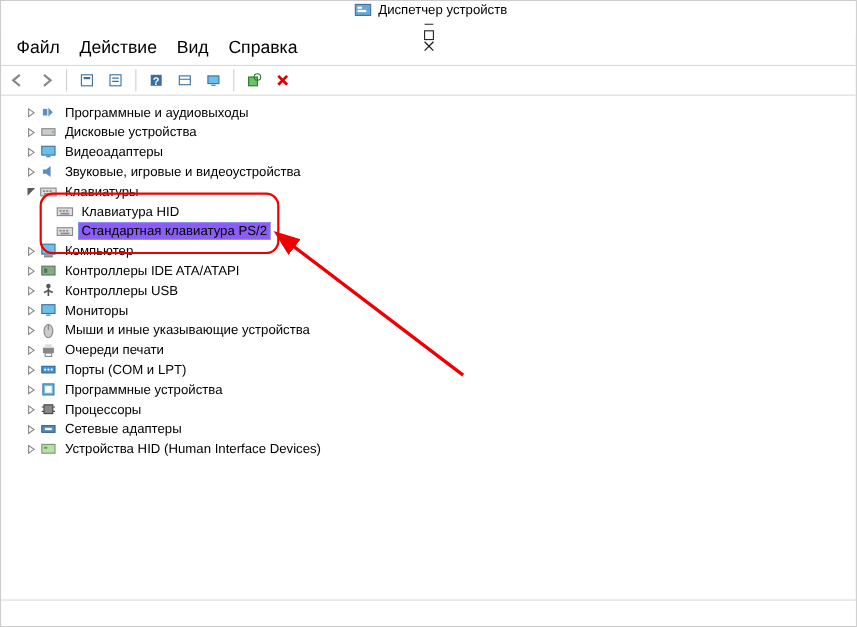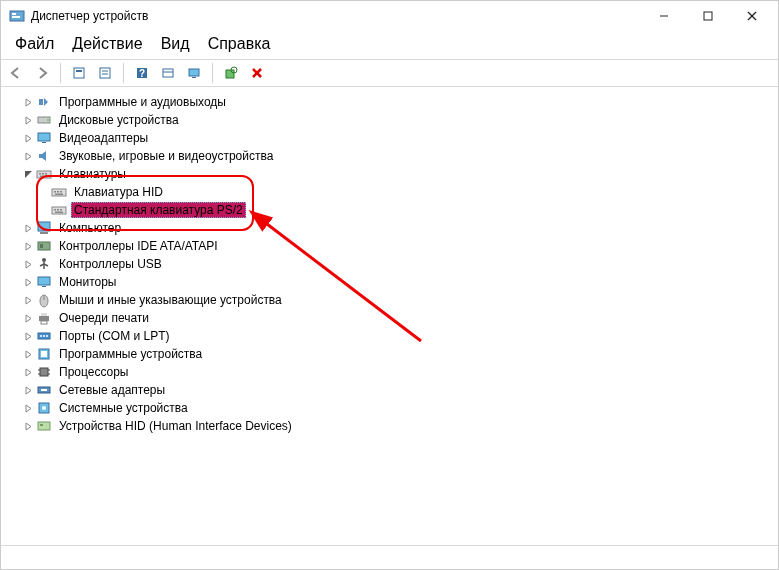--- a/index.html
+++ b/index.html
@@ -14,20 +14,21 @@
     overflow: hidden;
     position: relative;
     border: 1px solid #ccc;
   }
   .titlebar {
     display: flex;
     align-items: center;
     height: 30px;
     padding: 0 4px;
     background: #fff;
+    flex-direction: column;
   }
   .titlebar .title { flex: 1; display: flex; align-items: center; gap: 6px; padding-left: 4px; }
   .titlebar .title .appicon { width: 16px; height: 16px; display:inline-flex; align-items:center; justify-content:center; }
   .titlebar .winbtn {
     width: 44px; height: 30px; display: flex; align-items: center; justify-content: center;
     font-family: "Segoe UI Symbol", sans-serif; font-size: 10px; color:#222;
   }
   .menubar {
     display:flex; gap:2px; padding: 2px 4px 4px 6px; font-size:16px;
   }
@@ -50,21 +51,21 @@
   }
   .node { display:flex; align-items:center; height:18px; white-space:nowrap; }
   .indent { display:inline-block; }
   .expander {
     width:14px; height:14px; display:inline-flex; align-items:center; justify-content:center;
     margin-right:1px; color:#666;
   }
   .expander svg { width:9px; height:9px; }
   .nicon { width:16px; height:16px; display:inline-flex; align-items:center; justify-content:center; margin-right:4px; }
   .label { padding:1px 3px; }
-  .label.selected { background:#be185d; border:1px dotted #7aa7d7; padding:0 2px; }
+  .label.selected { background:#8b5cf6; border:1px dotted #7aa7d7; padding:0 2px; }
   .callout {
     position:absolute; border:2px solid #e00; border-radius:12px;
     left:35px; top:174px; width:218px; height:56px; pointer-events:none;
   }
   .arrow { position:absolute; pointer-events:none; left:0; top:0; }
   .statusbar { position:absolute; bottom:0; left:0; right:0; height:24px; border-top:1px solid #d9d9d9; background:#fff; }
 </style>
 </head>
 <body>
 
@@ -417,35 +418,20 @@
           <path d="M2 1 L7 4.5 L2 8 Z" fill="none" stroke="#888"></path>
         </svg>
       </span>
       <span class="nicon">
         <svg viewBox="0 0 16 16" width="16" height="16">
           <rect x="2" y="5" width="12" height="6" fill="#5a8fbf" stroke="#2a5a8a"></rect>
           <rect x="5" y="7" width="6" height="2" fill="#fff"></rect>
         </svg>
       </span>
       <span class="label">Сетевые адаптеры</span>
-    </div>
-    <div class="node">
-      <span class="indent" style="width:16px"></span>
-      <span class="expander">
-        <svg viewBox="0 0 9 9">
-          <path d="M2 1 L7 4.5 L2 8 Z" fill="none" stroke="#888"></path>
-        </svg>
-      </span>
-      <span class="nicon">
-        <svg viewBox="0 0 16 16" width="16" height="16">
-          <rect x="3" y="3" width="10" height="10" fill="#6cc0e8" stroke="#3a6fa0"></rect>
-          <circle cx="8" cy="8" r="2" fill="#fff"></circle>
-        </svg>
-      </span>
-      <span class="label">Системные устройства</span>
     </div>
     <div class="node">
       <span class="indent" style="width:16px"></span>
       <span class="expander">
         <svg viewBox="0 0 9 9">
           <path d="M2 1 L7 4.5 L2 8 Z" fill="none" stroke="#888"></path>
         </svg>
       </span>
       <span class="nicon">
         <svg viewBox="0 0 16 16" width="16" height="16">

